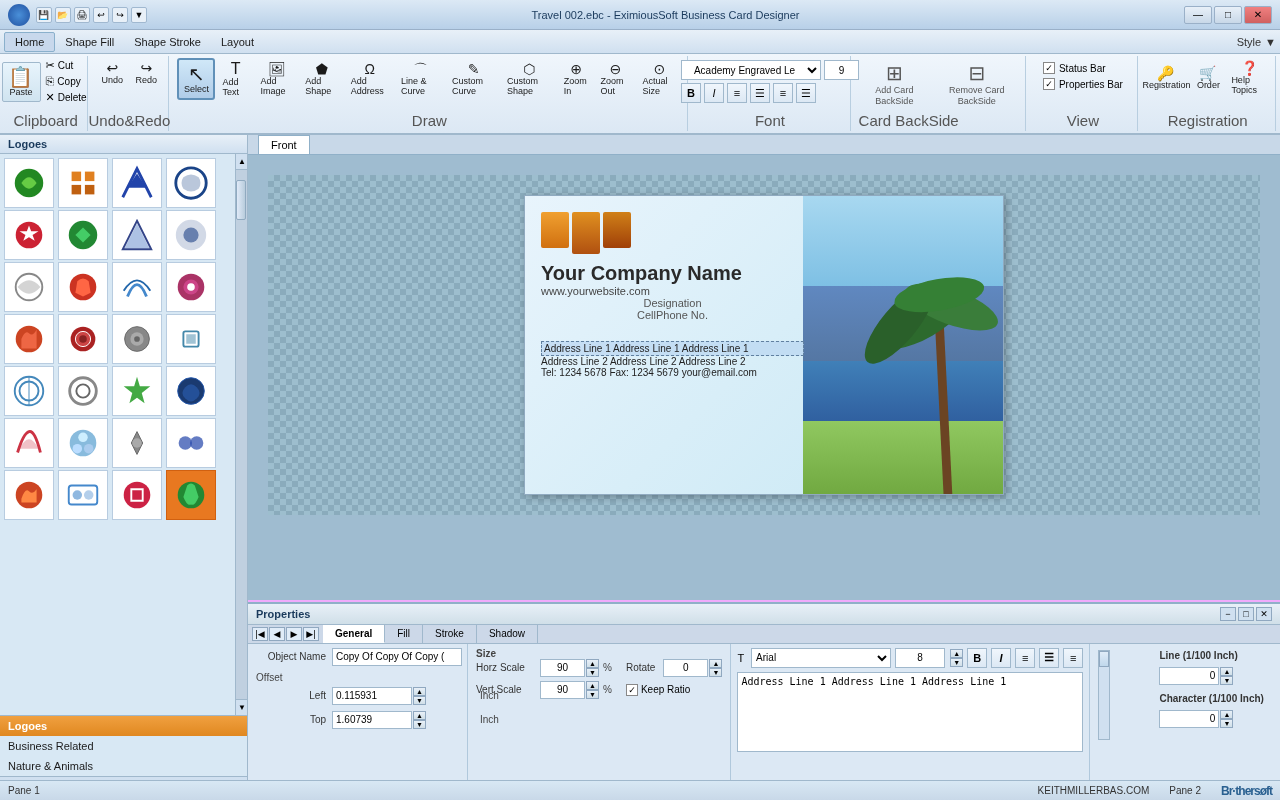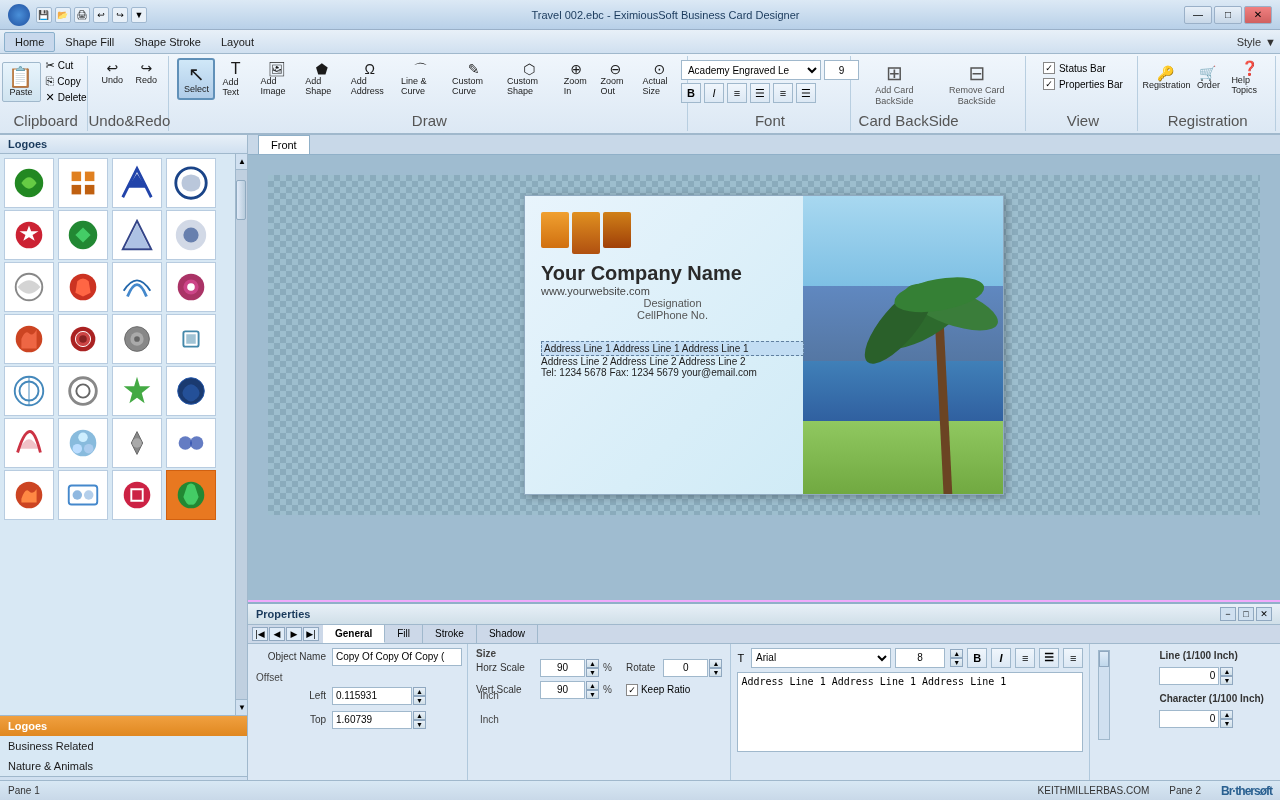--- a/index.html
+++ b/index.html
@@ -31,21 +31,21 @@
     .ribbon-btn.selected-active { background: linear-gradient(to bottom, #d0e8f8, #b0cce8); border: 2px solid #6090b8; border-radius: 3px; }
     .ribbon-icon { font-size: 20px; line-height: 1; }
     .ribbon-icon-sm { font-size: 14px; line-height: 1; }
     .small-btns { display: flex; flex-direction: column; gap: 1px; }
     .small-btn { display: flex; align-items: center; gap: 3px; cursor: pointer; padding: 1px 3px; border-radius: 2px; font-size: 10px; }
     .small-btn .icon { font-size: 11px; }
 
     
     .font-controls { display: flex; flex-direction: column; gap: 3px; padding: 2px; }
     .font-row { display: flex; align-items: center; gap: 3px; }
-    .font-select { height: 20px; font-size: 10px; border: 1px solid #a0b8cc; background: white; padding: 0 2px; min-width: 140px; }
+    .font-select { height: 20px; font-size: 10px; border: 1px solid #a0b8cc; background: white; padding: 0 8px; min-width: 140px; }
     .font-size-input { width: 35px; height: 20px; font-size: 10px; border: 1px solid #a0b8cc; text-align: center; }
     .font-style-btn { width: 20px; height: 20px; font-size: 11px; border: 1px solid #a0b8cc; background: linear-gradient(to bottom, #f0f6fc, #dce8f4); cursor: pointer; display: flex; align-items: center; justify-content: center; }
     .align-btn { width: 20px; height: 20px; font-size: 11px; border: 1px solid #a0b8cc; background: linear-gradient(to bottom, #f0f6fc, #dce8f4); cursor: pointer; display: flex; align-items: center; justify-content: center; }
 
     
     .checkbox-item { display: flex; align-items: center; gap: 4px; font-size: 10px; cursor: pointer; }
     .cb { width: 12px; height: 12px; border: 1px solid #888; background: white; display: flex; align-items: center; justify-content: center; font-size: 9px; }
 
     
     .card-backside-group { display: flex; flex-direction: column; padding: 2px 6px; border-right: 1px solid #b8cee0; }

